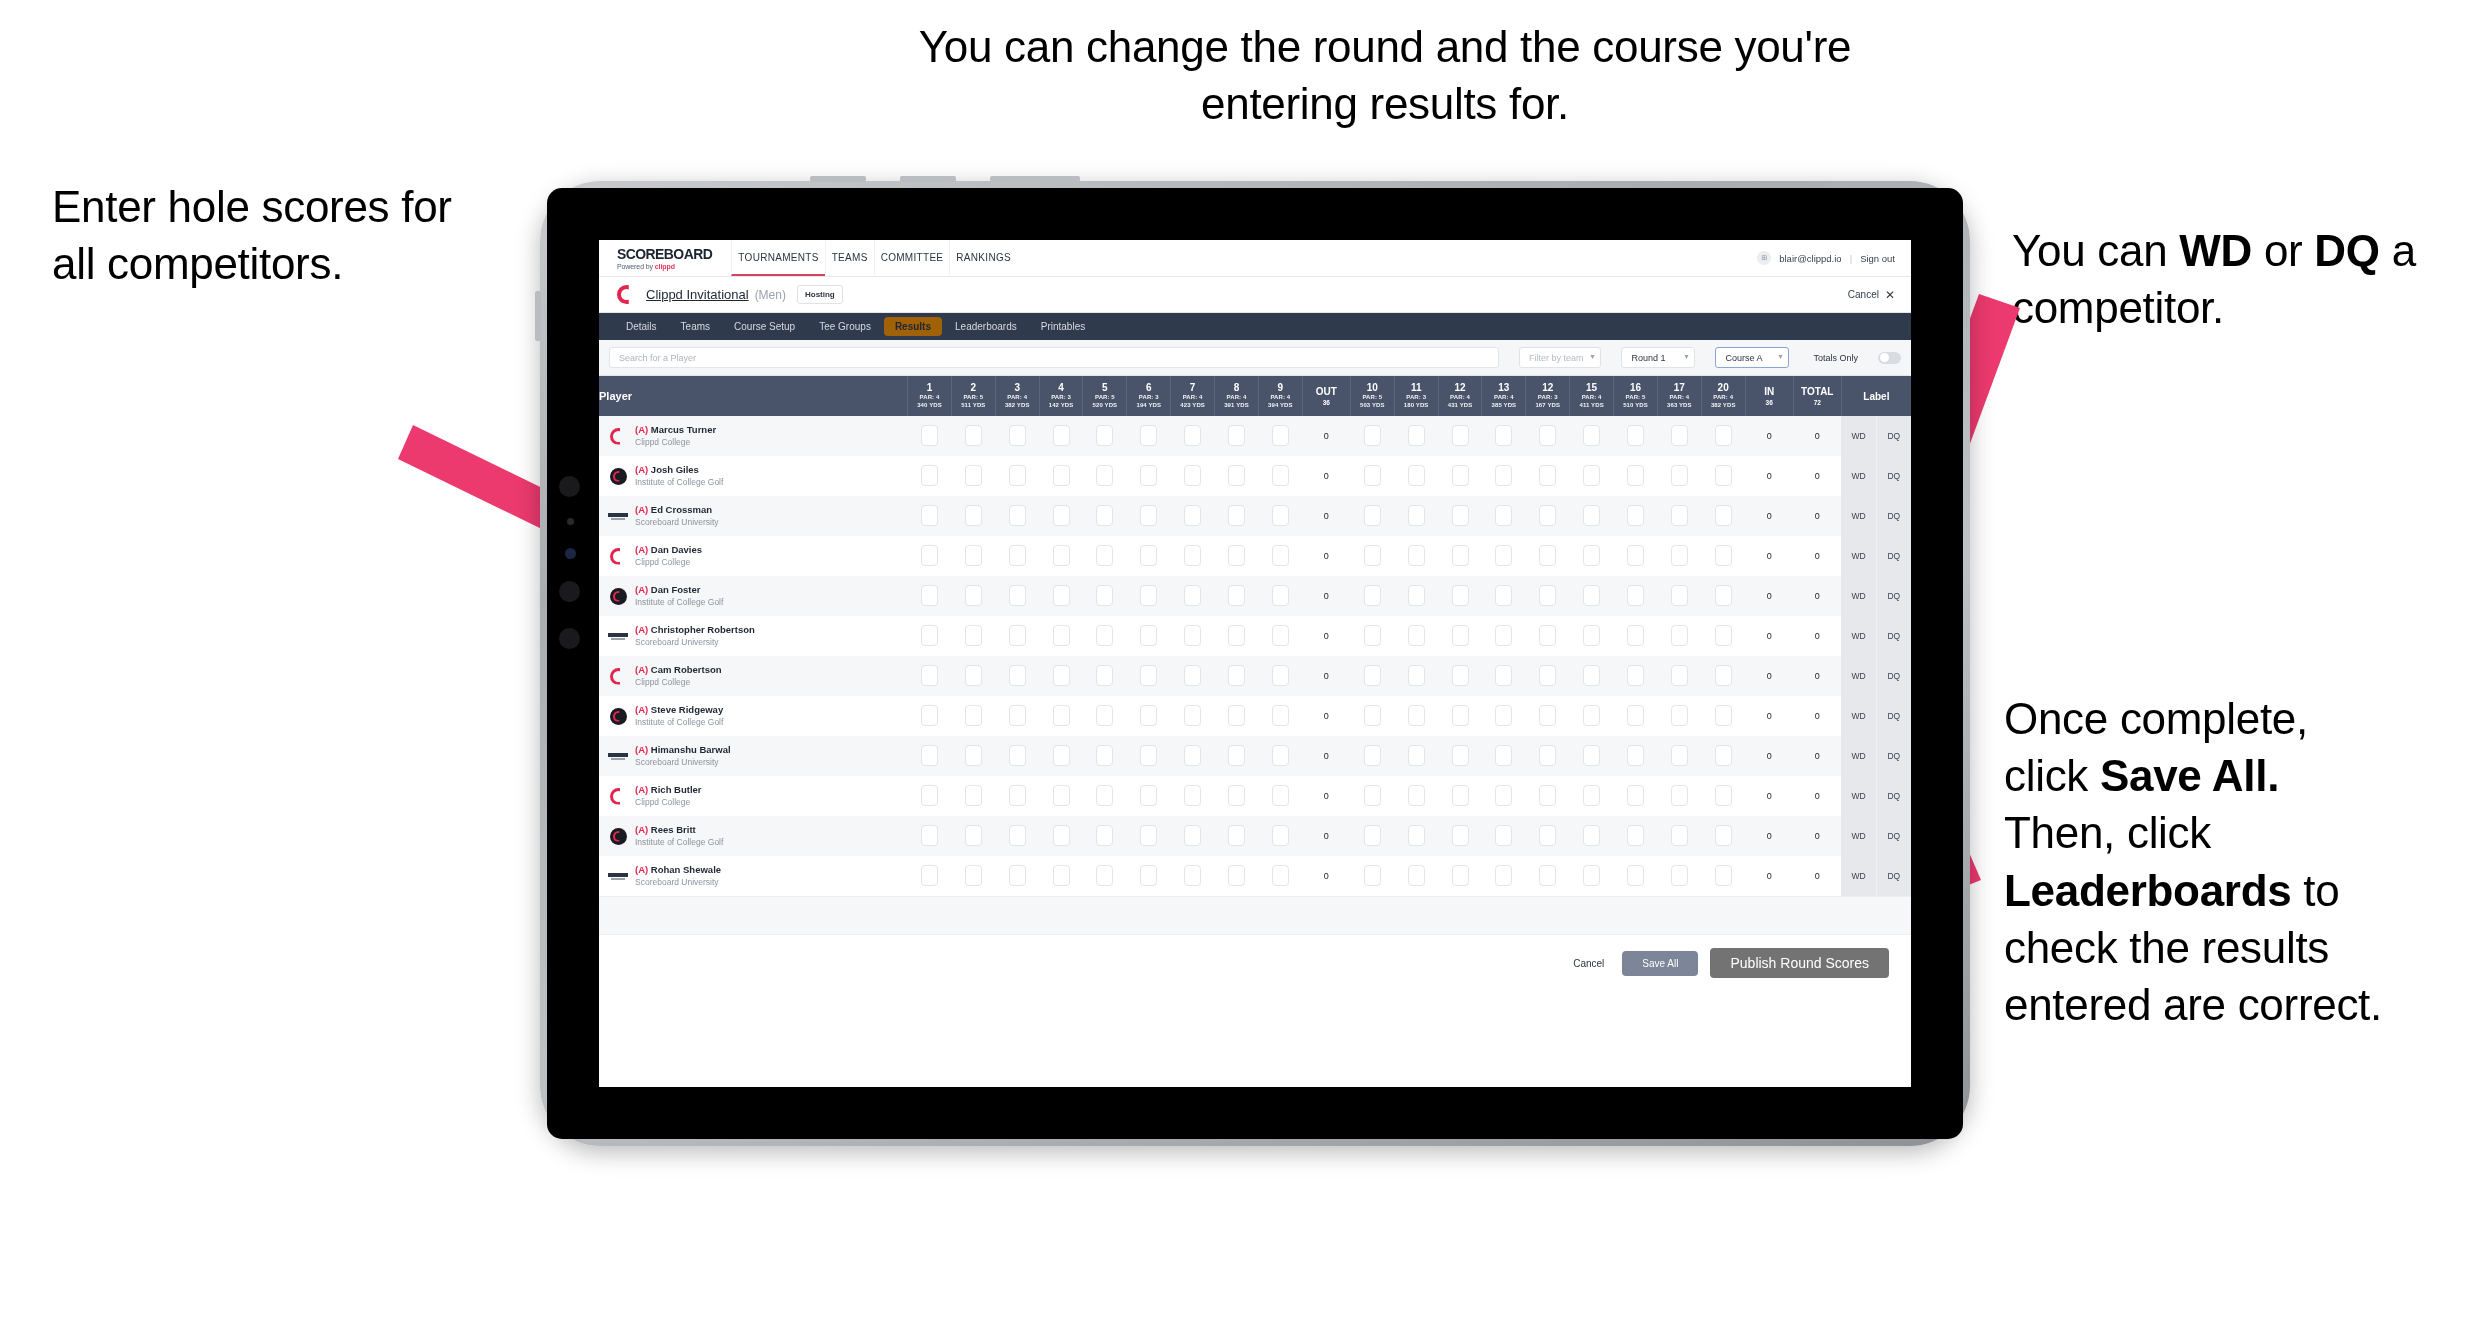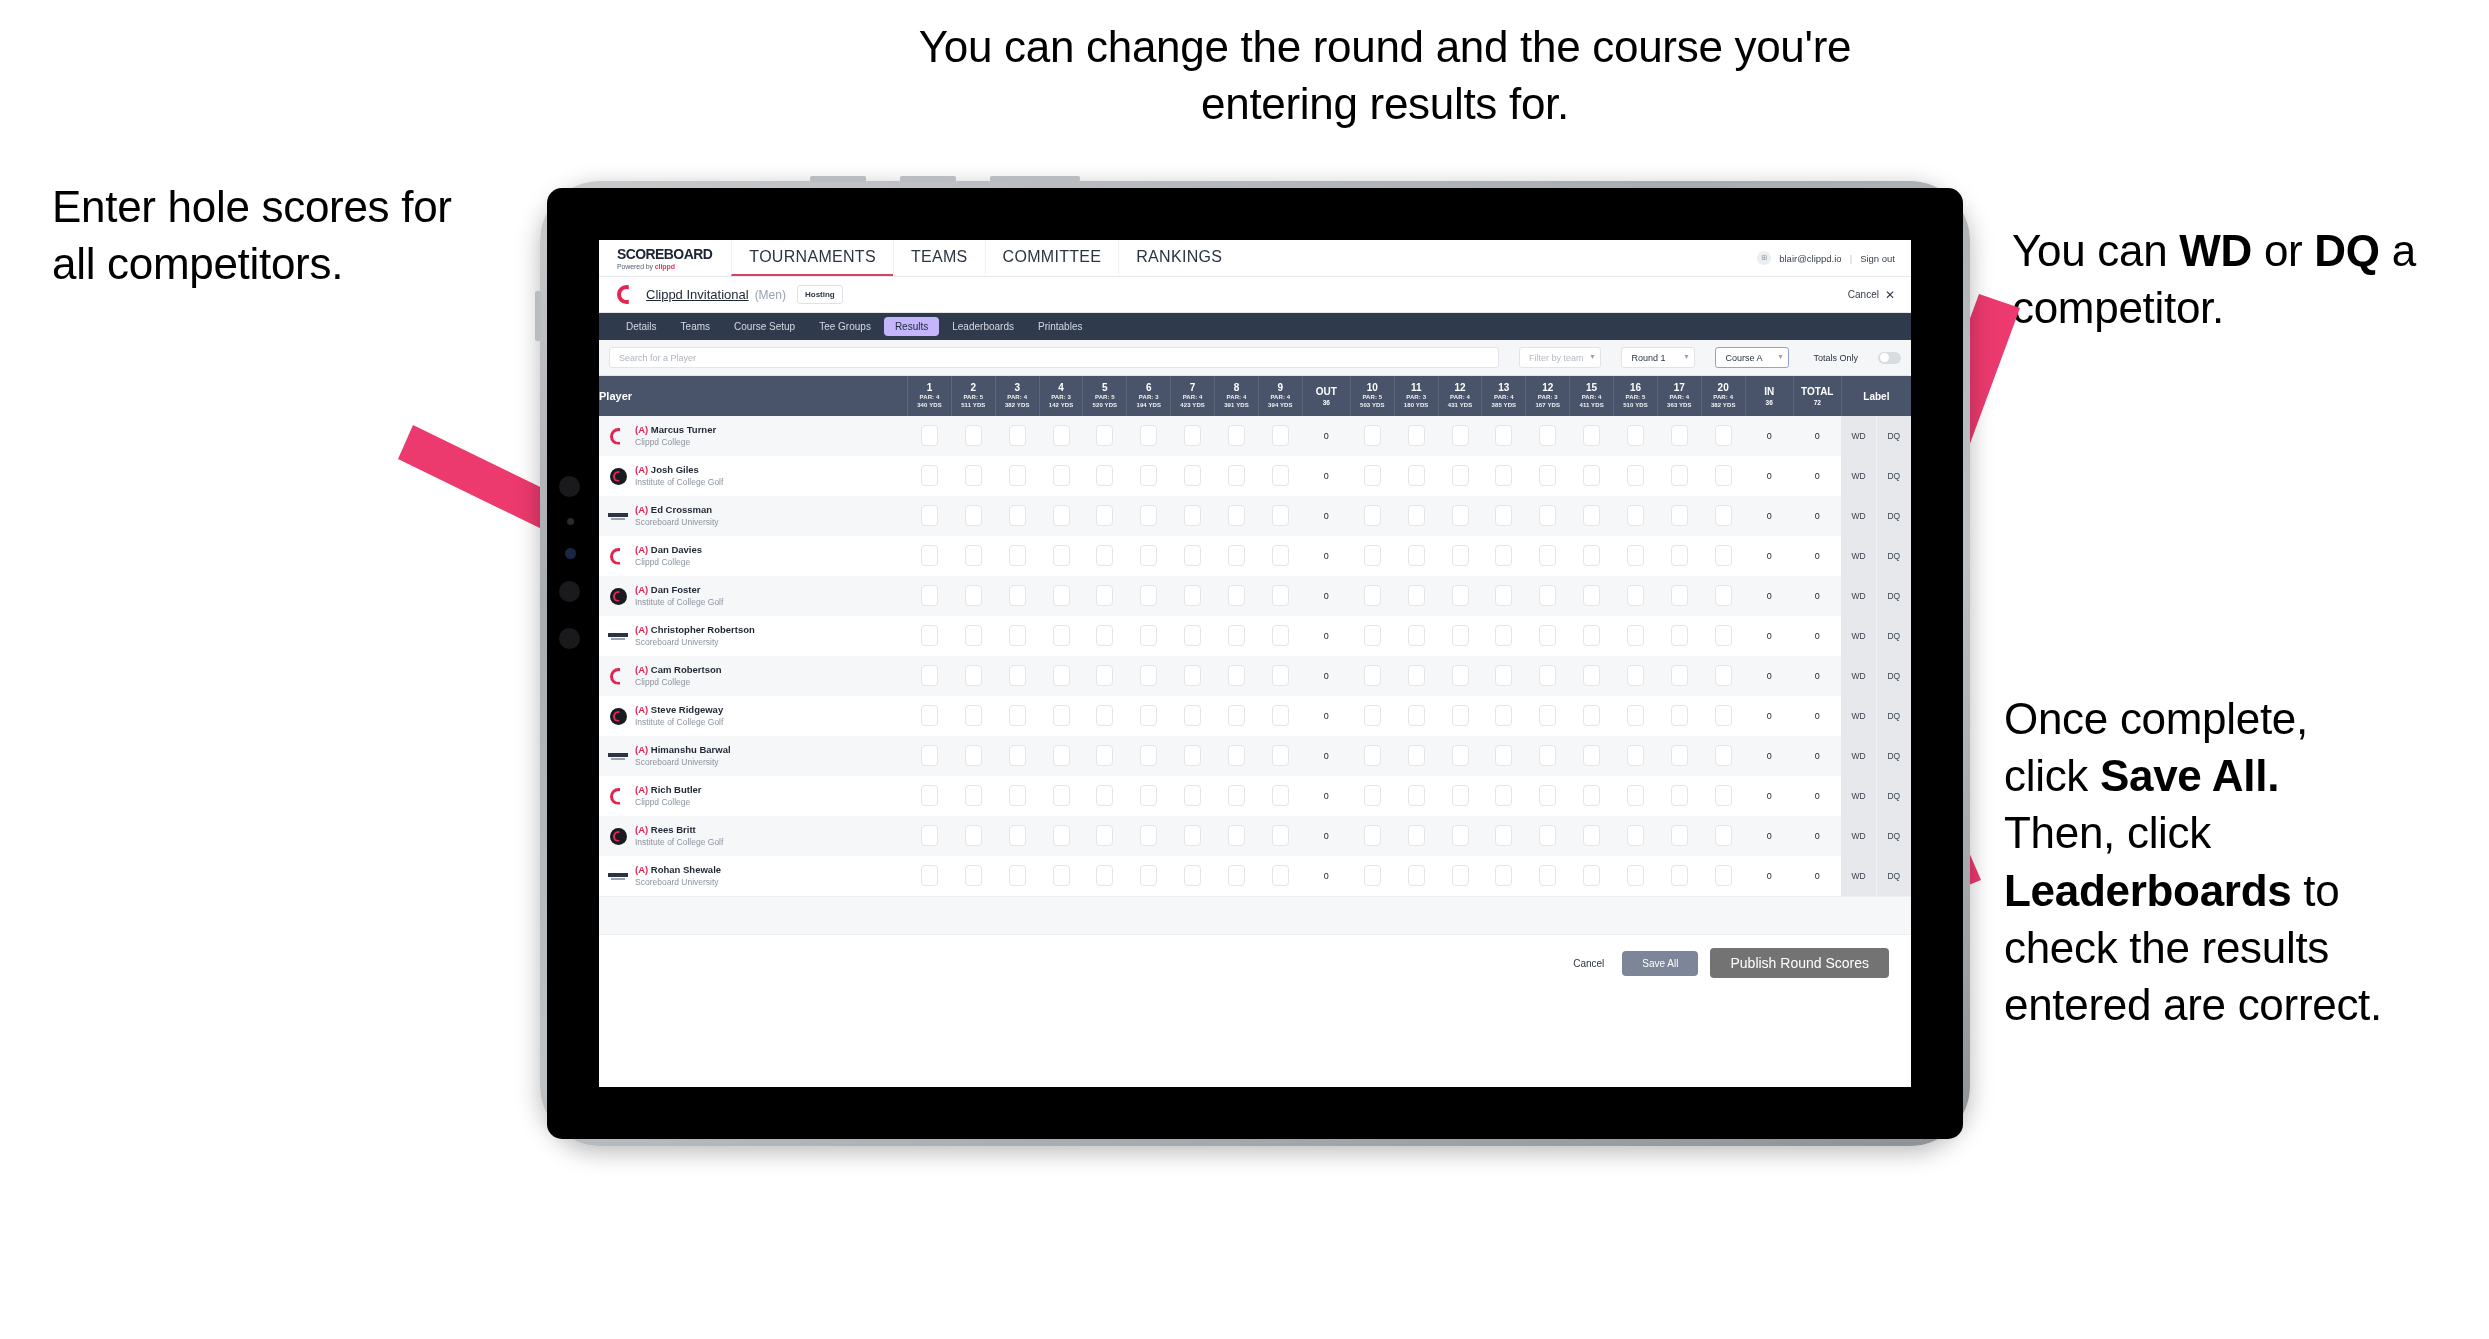--- a/index.html
+++ b/index.html
@@ -73,22 +73,22 @@
   .topnav {
     height: 37px; background:#fff; display:flex; align-items:stretch;
     border-bottom: 1px solid #e6e7ea;
   }
   .logo-wrap { padding: 4px 12px 4px 18px; display:flex; flex-direction:column; justify-content:center; }
   .logo-main { font-family:"Liberation Sans", sans-serif; font-weight:bold; font-size:15px; letter-spacing:-0.6px; color:#1b2430; line-height:1; transform: scaleX(0.93); transform-origin:left; }
   .logo-sub  { font-size:7px; color:#55606e; margin-top:2px; letter-spacing:-0.1px; }
   .logo-sub .clippd { color:#e8365d; font-weight:bold; }
   .topnav-items { display:flex; align-items:stretch; }
   .topnav-item {
-    display:flex; align-items:center; padding: 0 17px;
-    font-size:16px; letter-spacing:0.3px; color:#2b3442; cursor:pointer;
+    display:flex; align-items:center; padding: 0 6px;
+    font-size:10px; letter-spacing:0.3px; color:#2b3442; cursor:pointer;
     border-bottom: 2px solid transparent; border-left:1px solid #f0f1f3;
   }
   .topnav-item.active { border-bottom-color:#d6435f; }
   .topnav-right { margin-left:auto; display:flex; align-items:center; gap:8px; padding-right:16px; font-size:9.5px; color:#39414f; }
   .avatar-circ { width:14px; height:14px; border-radius:50%; background:#eceef1; display:flex; align-items:center; justify-content:center; font-size:7px; color:#8b939f; }
   .topnav-right .sep { color:#c2c7ce; }
   .signout { cursor:pointer; }
 
   
   .tourbar {
@@ -102,21 +102,21 @@
   }
   .tour-name { font-size:13px; color:#1e2733; font-weight:500;text-decoration:underline; }
   .tour-gender { font-size:12px; color:#9aa3b0; margin-left:6px; }
   .hosting-pill { margin-left:11px; border:1px solid #dfe2e6; border-radius:3px; font-size:8px; font-weight:bold; color:#2b3442; padding:4px 7px; }
   .cancel-x { margin-left:auto; font-size:10px; color:#333b47; display:flex; align-items:center; gap:6px; cursor:pointer; }
   .cancel-x .x { font-size:12px; }
 
   
   .subnav { height:27px; background:#303a4d; display:flex; align-items:center; padding: 0 10px 0 16px; gap: 2px; }
   .subnav-item { font-size:10px; color:#d5dae3; padding: 4px 11px; border-radius:4px; cursor:pointer; }
-  .subnav-item.active { background:#c4b5fd; color:#1e2733; font-weight:400; }
+  .subnav-item.active { background:#a16207; color:#1e2733; font-weight:700; }
 
   
   .filterbar { background:#f5f6f8; padding: 7px 10px; display:flex; align-items:center; gap:20px; border-bottom:1px solid #e3e5e9; }
   .search-input {
     flex: 1 1 auto; height: 21px; background:#fff; border:1px solid #e1e4e8; border-radius:3px;
     display:flex; align-items:center; padding-left:9px; font-size:9px; color:#aeb4bd;
   }
   .select-box {
     height:21px; border:1px solid #dfe2e6; border-radius:3px; background:#fff;
     display:flex; align-items:center; justify-content:space-between; padding: 0 6px 0 9px;

